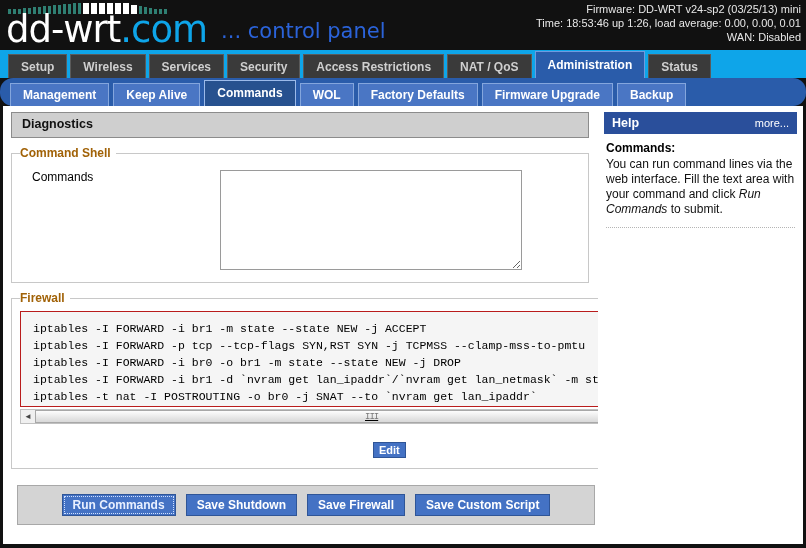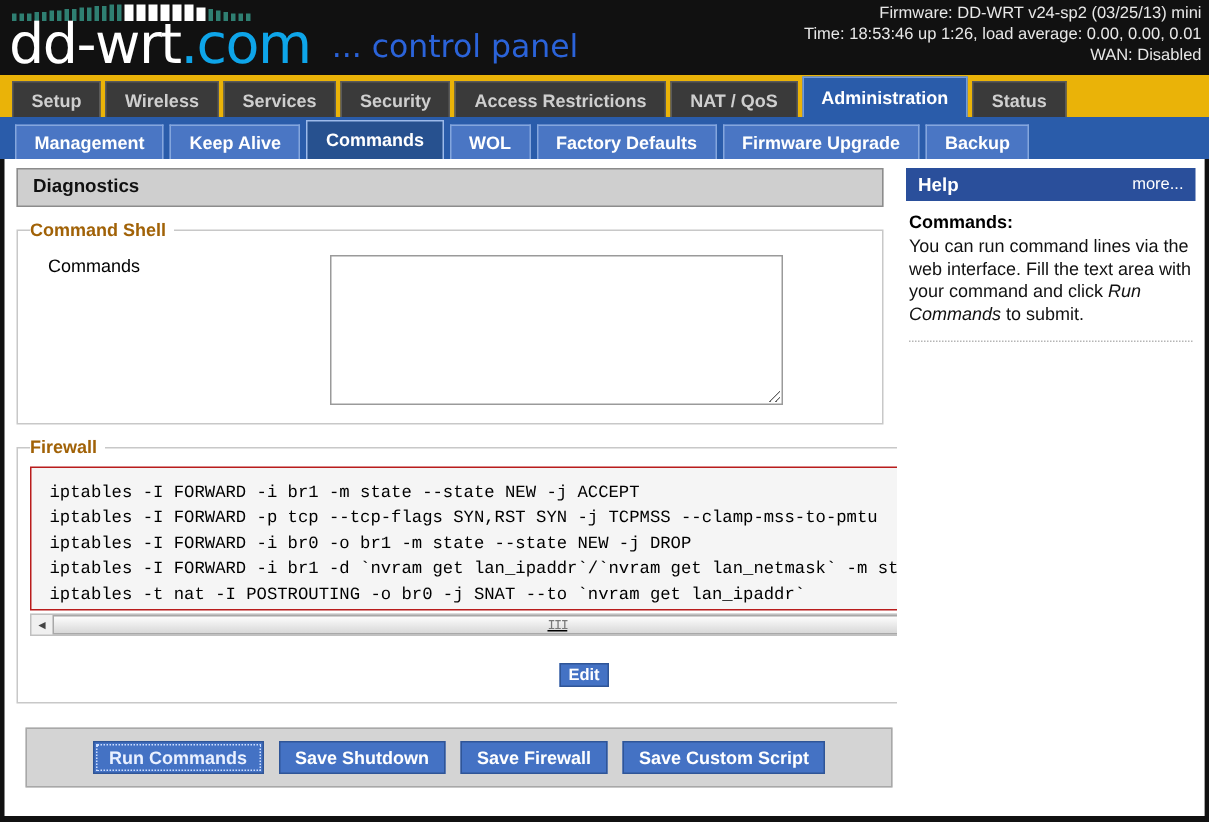--- a/index.html
+++ b/index.html
@@ -65,21 +65,21 @@
     line-height: 14px;
     white-space: nowrap;
   }
 
   
   .tabs-main {
     display: flex;
     align-items: flex-end;
     height: 28px;
     padding-left: 8px;
-    background: #eab308;
+    background: #0ea5e9;
     gap: 3px;
   }
   .tab-main {
     height: 24px;
     line-height: 24px;
     padding: 0 12px;
     background: #3a3a3a;
     color: #cfcfcf;
     font-size: 12px;
     font-weight: bold;
@@ -98,20 +98,21 @@
   }
 
   
   .tabs-sub {
     display: flex;
     align-items: flex-end;
     height: 28px;
     padding-left: 10px;
     background: #2a5caa;
     gap: 4px;
+    border-radius: 13px;
   }
   .tab-sub {
     height: 23px;
     line-height: 23px;
     padding: 0 12px;
     background: #4a76c4;
     color: #ffffff;
     font-size: 12px;
     font-weight: bold;
     box-sizing: border-box;

